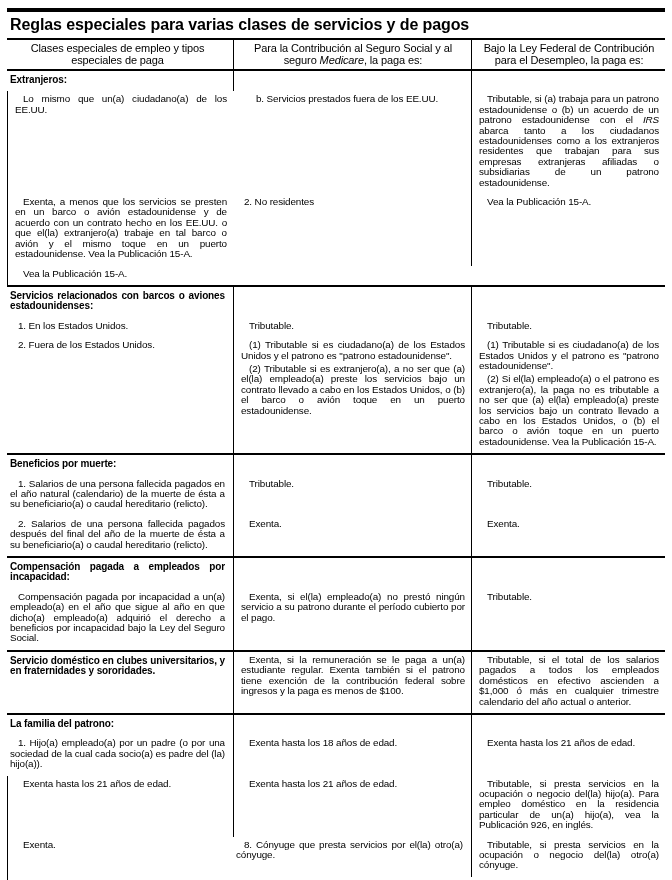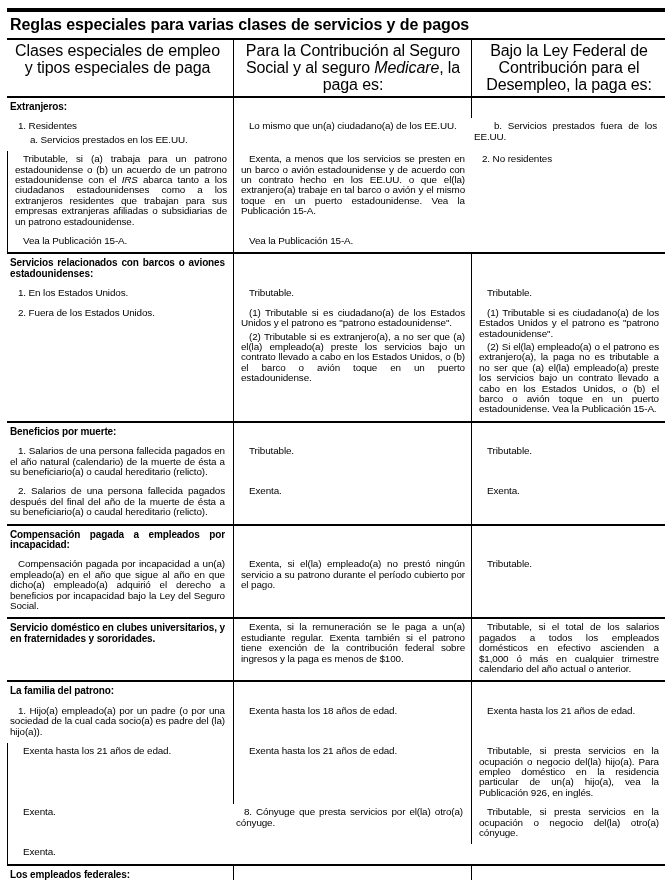--- a/index.html
+++ b/index.html
@@ -14,21 +14,21 @@
   .page { padding: 8px 7px 0 7px; }
   .top-rule { height: 4px; background: #000; }
   .table-title {
     font-weight: bold; font-size: 16px; letter-spacing: -0.1px;
     padding: 4px 2px 4px 3px;
     border-bottom: 2.5px solid #000;
   }
   .grid { display: grid; grid-template-columns: 226px 238px 1fr; }
   .header-row { border-bottom: 2px solid #000; }
   .hcell {
-    font-size: 16px; line-height: 17px; letter-spacing: -0.12px;
+    font-size: 11px; line-height: 12px; letter-spacing: -0.12px;
     text-align: center; padding: 4px 9px 5px 9px;
   }
   .section { border-bottom: 2px solid #000; }
   .section:last-child { border-bottom: 3.5px solid #000; }
   .cell { padding: 2px 4px 3px 3px; }
   .cell.c1 { padding-right: 8px; }
   .cell.c2, .cell.c3 { border-left: 1px solid #000; padding-left: 7px; padding-right: 6px; }
   .para {
     font-size: 9.9px; line-height: 10.4px; letter-spacing: -0.12px;
     text-align: justify; margin: 1px 0 3px 0;
@@ -54,24 +54,20 @@
       <div class="hcell cell c2">Para la Contribución al Seguro Social y al seguro <i>Medicare</i>, la paga es:</div>
       <div class="hcell cell c3">Bajo la Ley Federal de Contribución para el Desempleo, la paga es:</div>
     </div>
   <div id="table-body">
       <div class="grid section">
         <div class="cell c1">
           <p class="para head">Extranjeros:</p>
         </div>
         <div class="cell c2"></div>
         <div class="cell c3"></div>
-        <div class="cell c1">
-          <p class="para ind1">1. Residentes</p>
-          <p class="para ind2">a. Servicios prestados en los EE.UU.</p>
-        </div>
         <div class="cell c3">
           <p class="para">Lo mismo que un(a) ciudadano(a) de los EE.UU.</p>
         </div>
         <div class="cell c1">
           <p class="para ind2">b. Servicios prestados fuera de los EE.UU.</p>
         </div>
         <div class="cell c2">
           <p class="para">Tributable, si (a) trabaja para un patrono estadounidense o (b) un acuerdo de un patrono estadounidense con el <i>IRS</i> abarca tanto a los ciudadanos estadounidenses como a los extranjeros residentes que trabajan para sus empresas extranjeras afiliadas o subsidiarias de un patrono estadounidense.</p>
         </div>
         <div class="cell c3">

